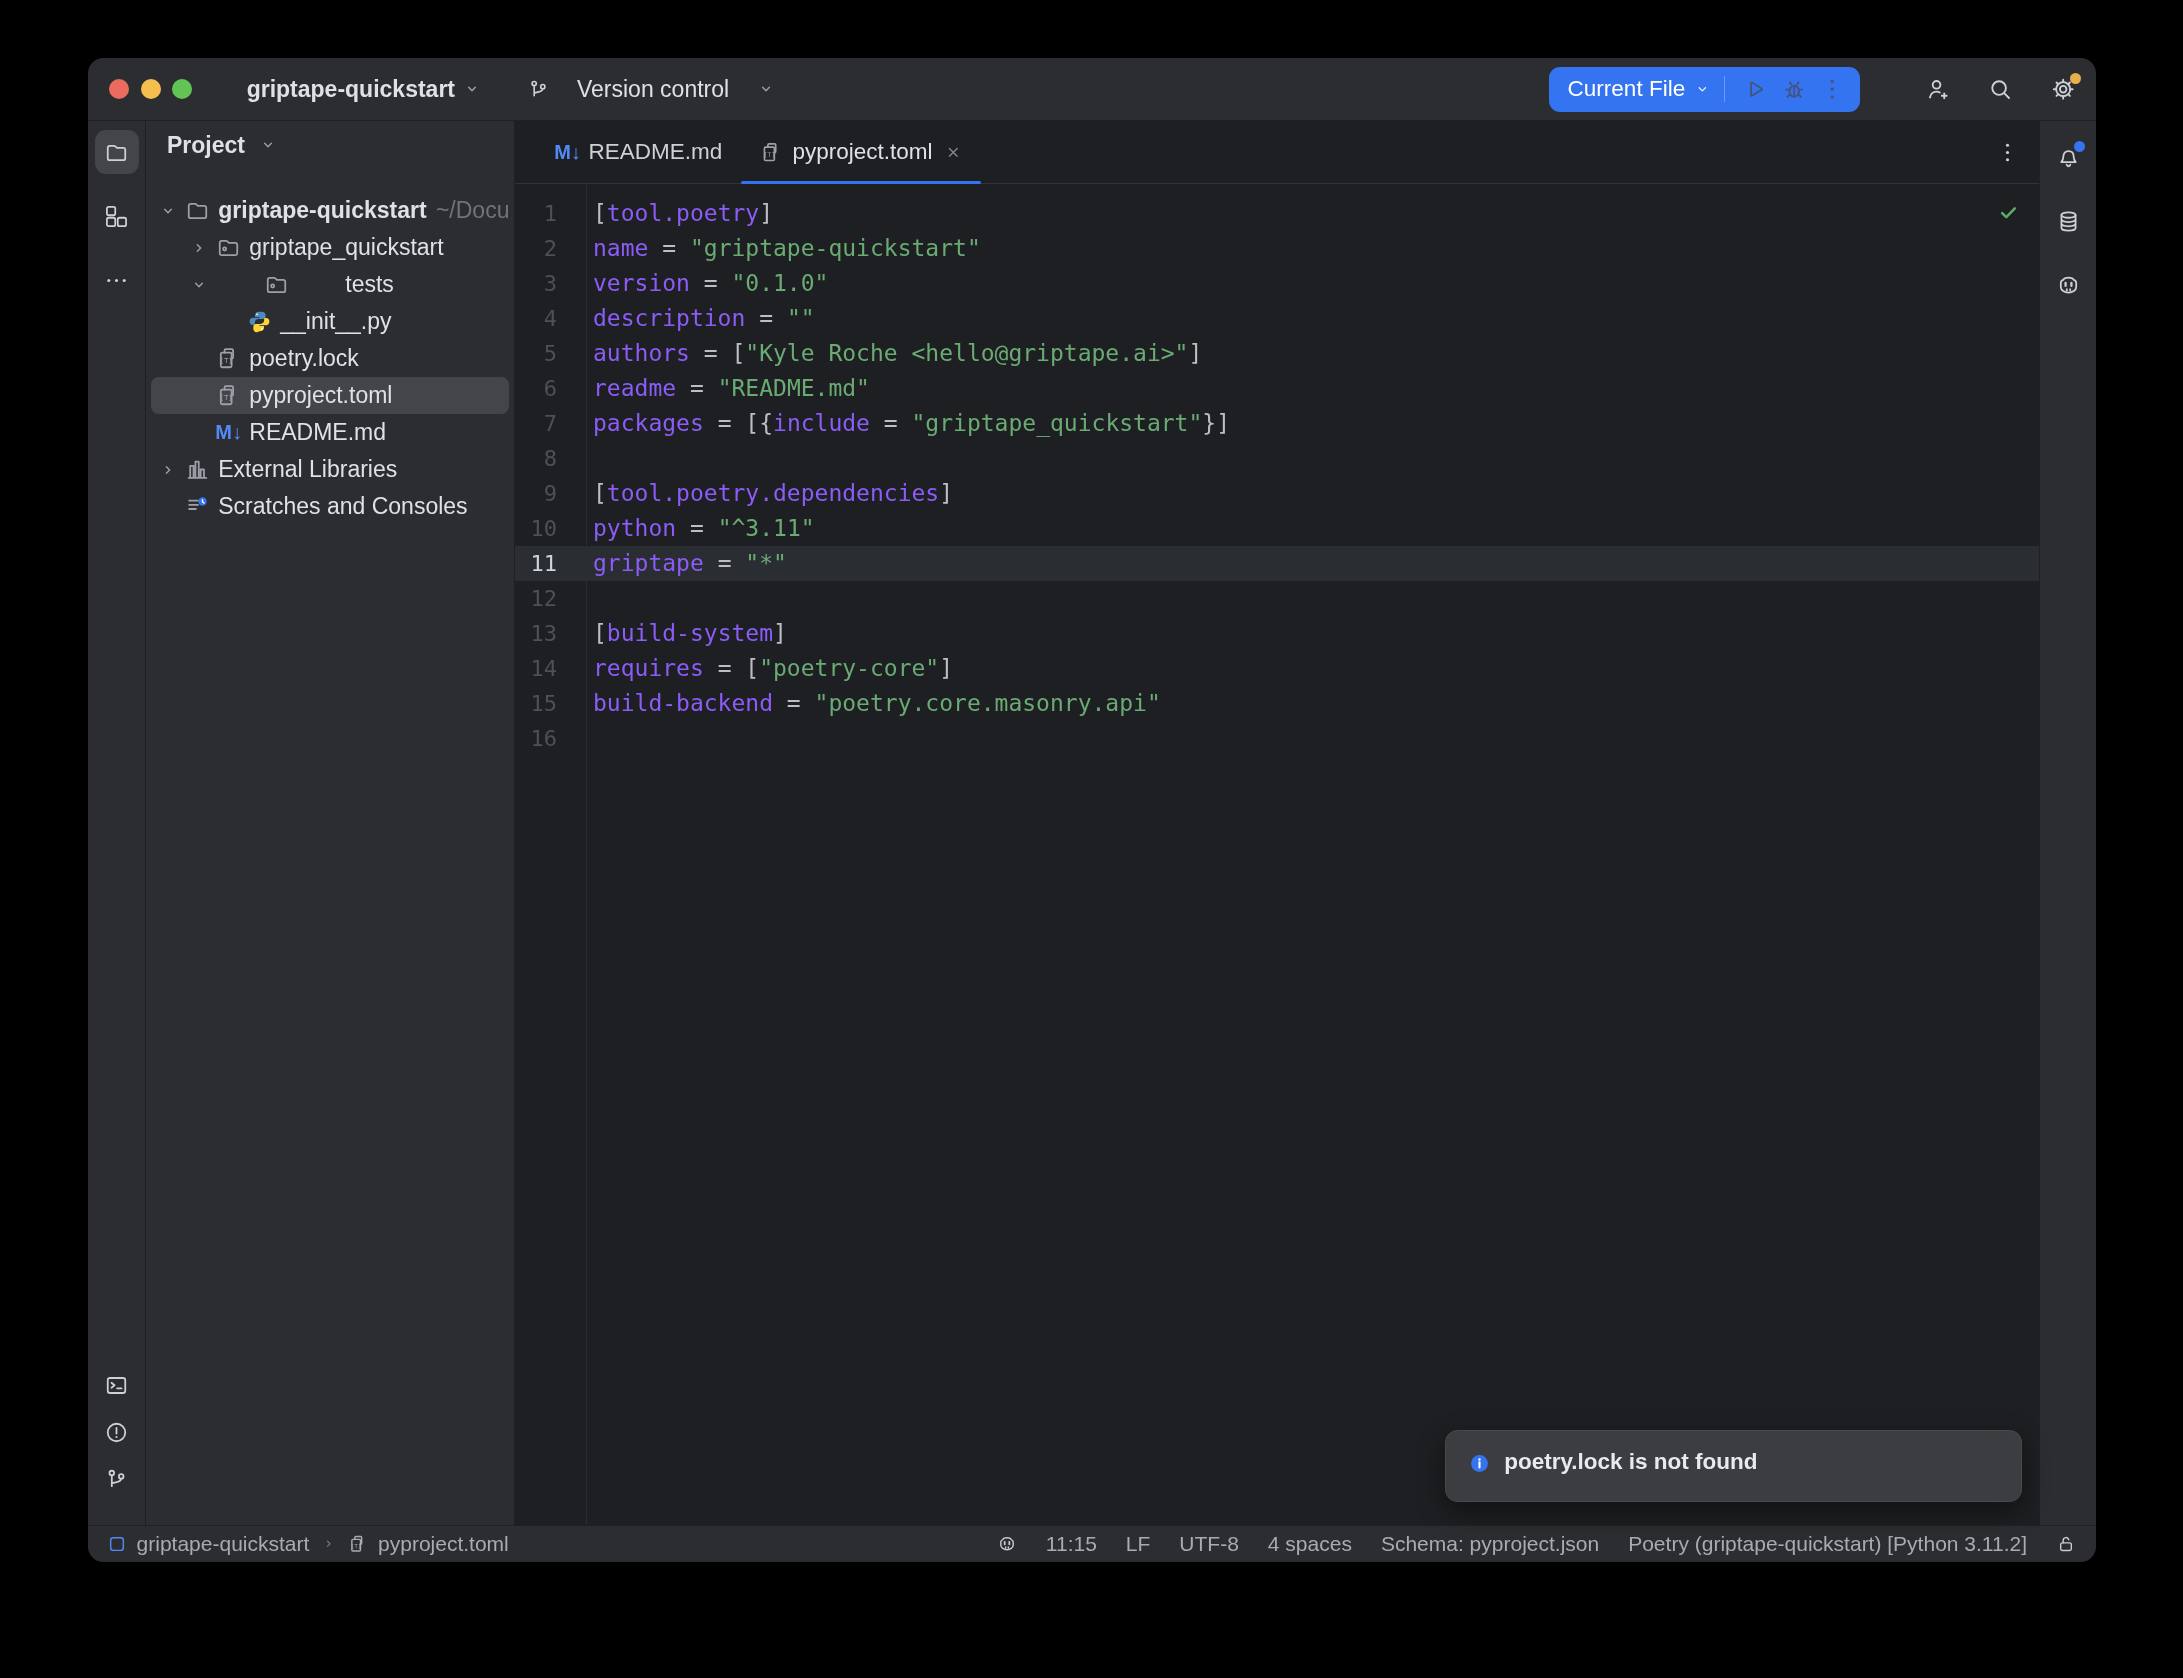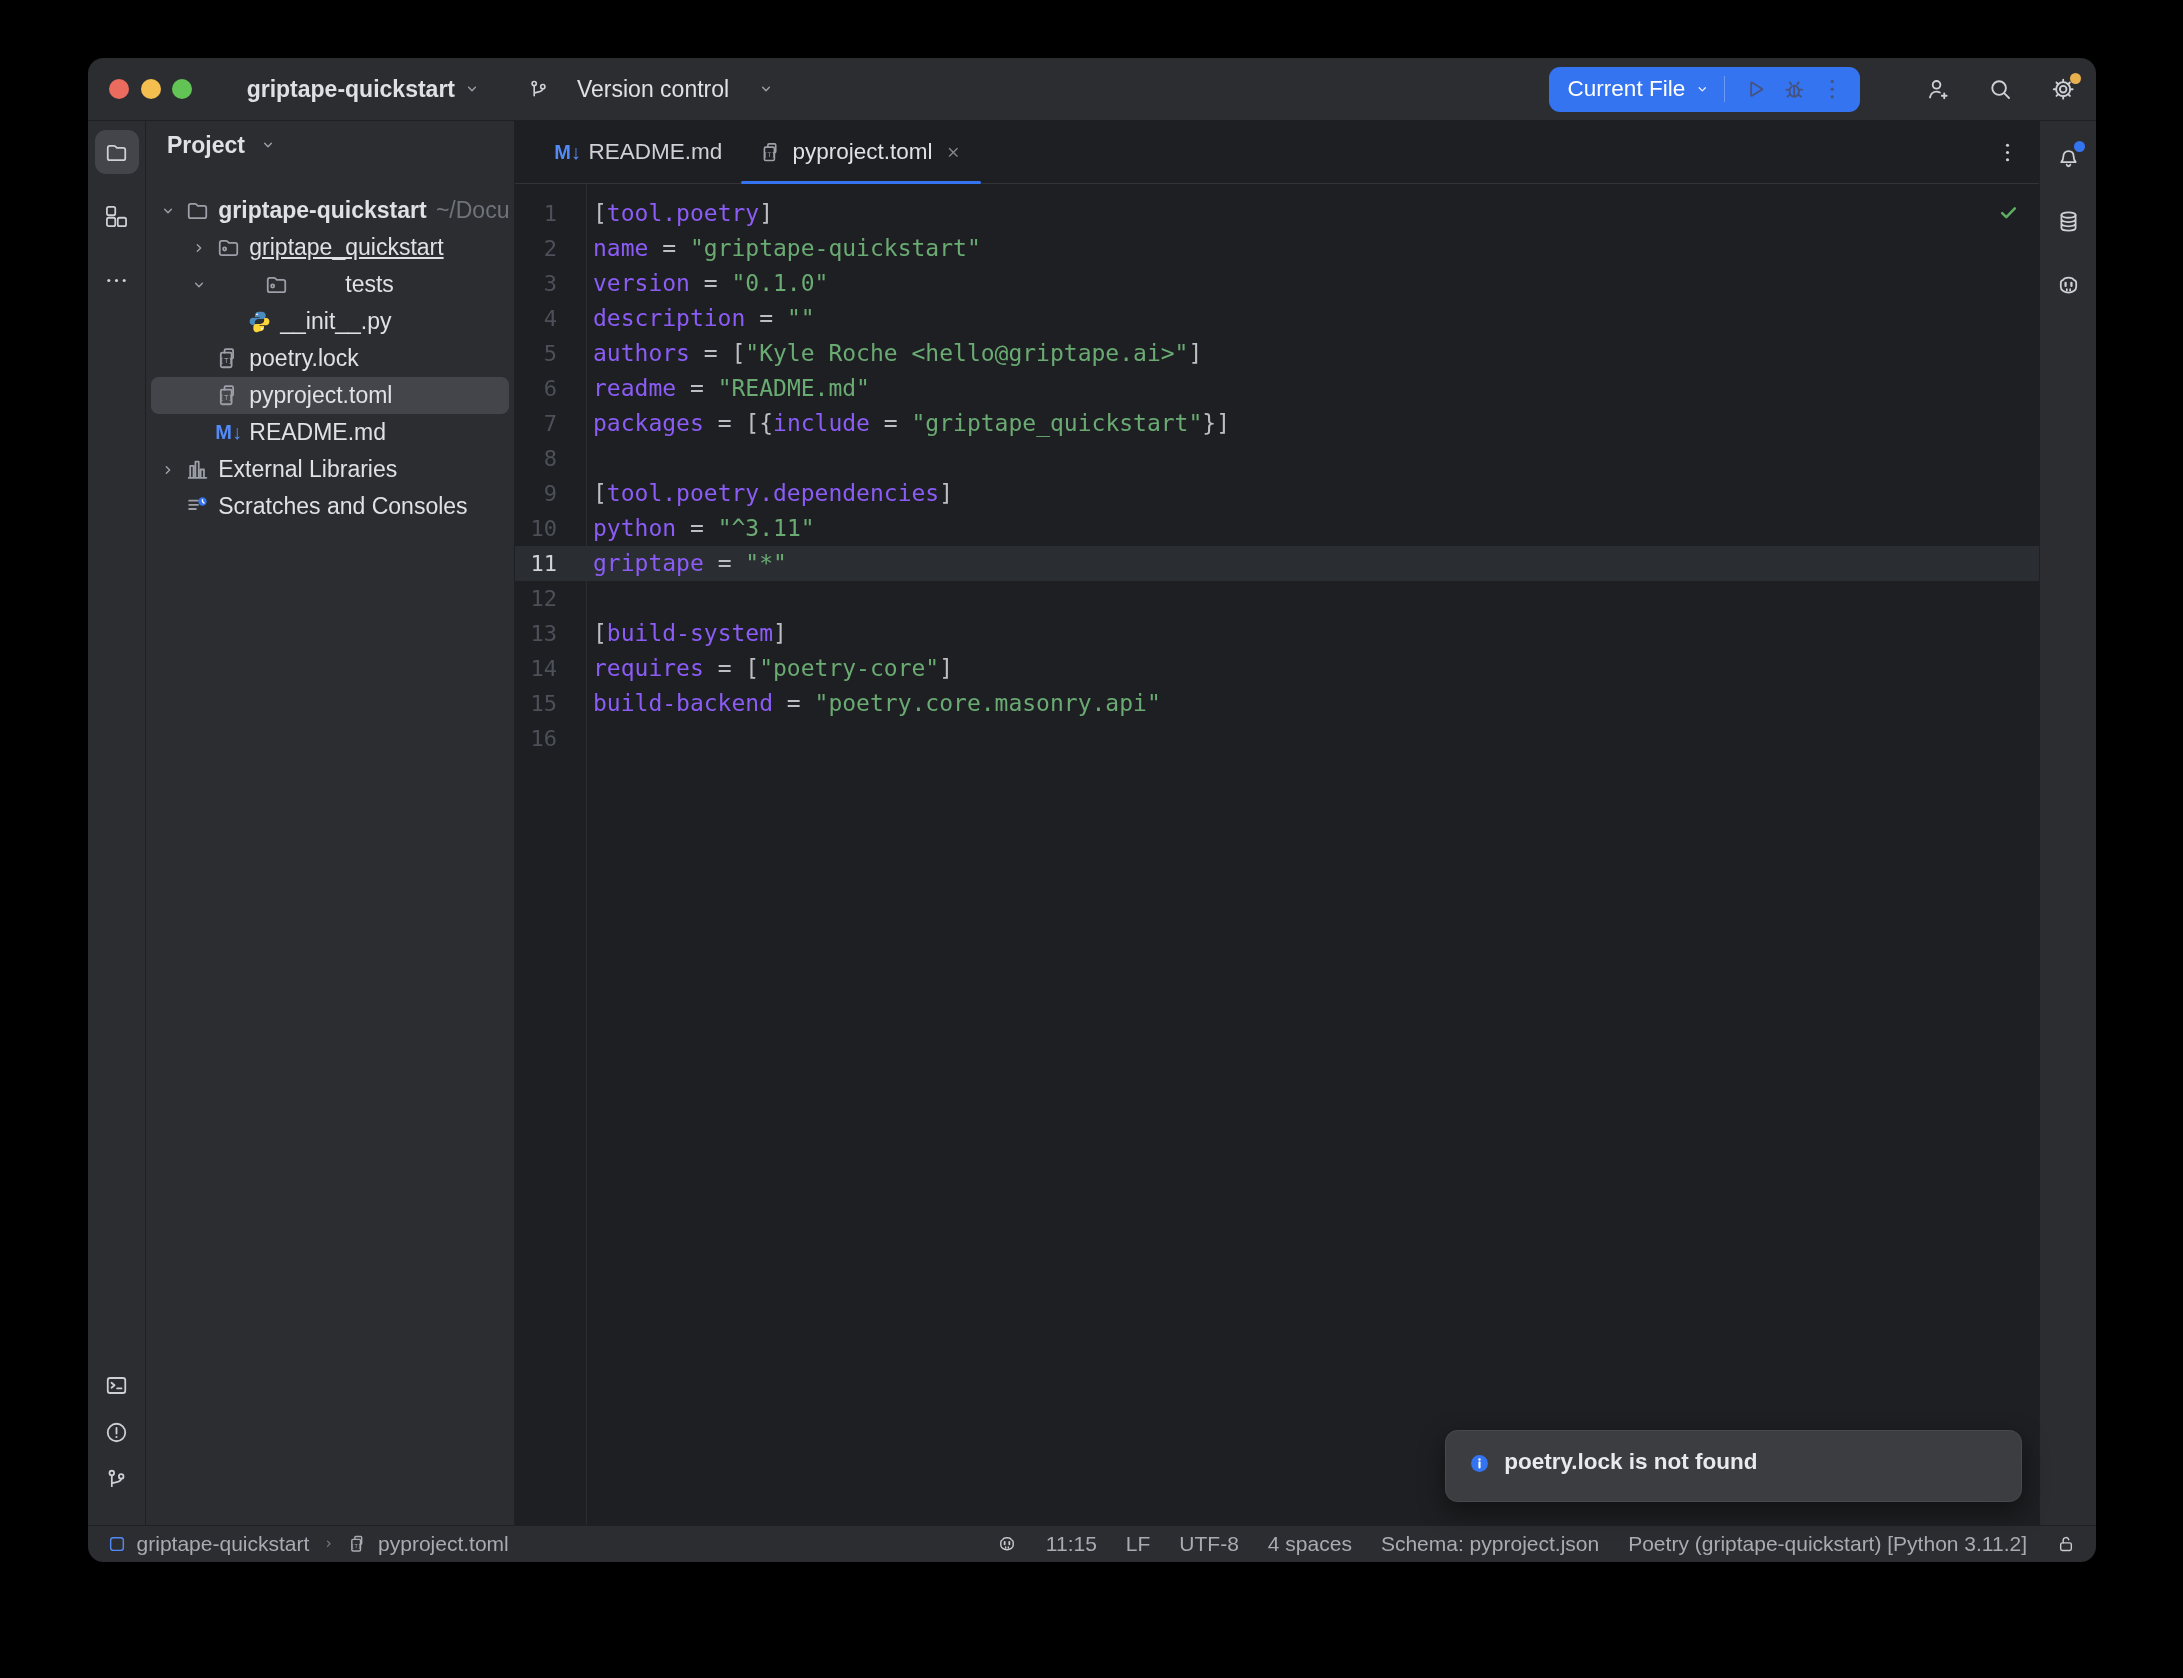--- a/index.html
+++ b/index.html
@@ -263,21 +263,21 @@
                 </span>
               </span>
               <span class="icon t-ic">
                 <svg viewBox="0 0 24 24" fill="none" stroke="currentColor" stroke-width="1.7" stroke-linecap="round" stroke-linejoin="round">
                   <path d="M3.6 7.6c0-1.1.9-2 2-2h3.9c.5 0 1 .2 1.4.6l1.4 1.4h6.1c1.1 0 2 .9 2 2v7.8c0 1.1-.9 2-2 2H5.6c-1.1 0-2-.9-2-2z"></path>
                 </svg>
               </span>
               <span class="lbl bold">griptape-quickstart</span>
               <span class="sfx">~/Docume</span>
             </div>
-            <div class="row" style="padding-left: 38px; text-decoration: underline;">
+            <div class="row" style="padding-left: 38px;">
               <span class="chev">
                 <span class="icon" style="width: 20px; height: 20px;">
                   <svg viewBox="0 0 24 24" fill="none" stroke="currentColor" stroke-width="1.7" stroke-linecap="round" stroke-linejoin="round">
                     <polyline points="10 8 14 12 10 16"></polyline>
                   </svg>
                 </span>
               </span>
               <span class="icon t-ic">
                 <svg viewBox="0 0 24 24" fill="none" stroke="currentColor" stroke-width="1.7" stroke-linecap="round" stroke-linejoin="round">
                   <path d="M3.6 7.6c0-1.1.9-2 2-2h3.9c.5 0 1 .2 1.4.6l1.4 1.4h6.1c1.1 0 2 .9 2 2v7.8c0 1.1-.9 2-2 2H5.6c-1.1 0-2-.9-2-2z"></path>

